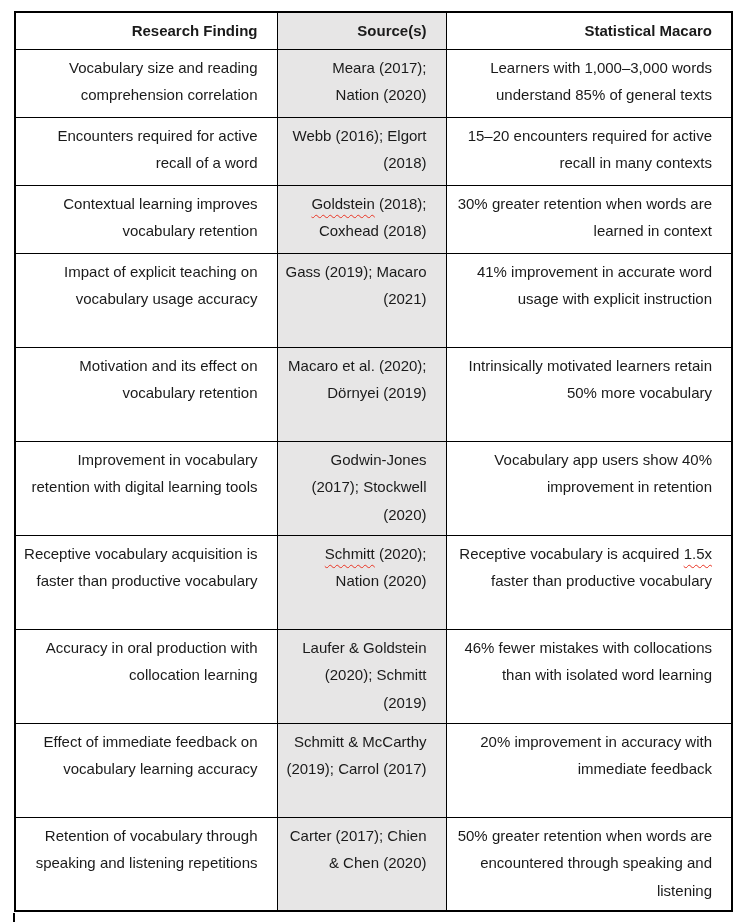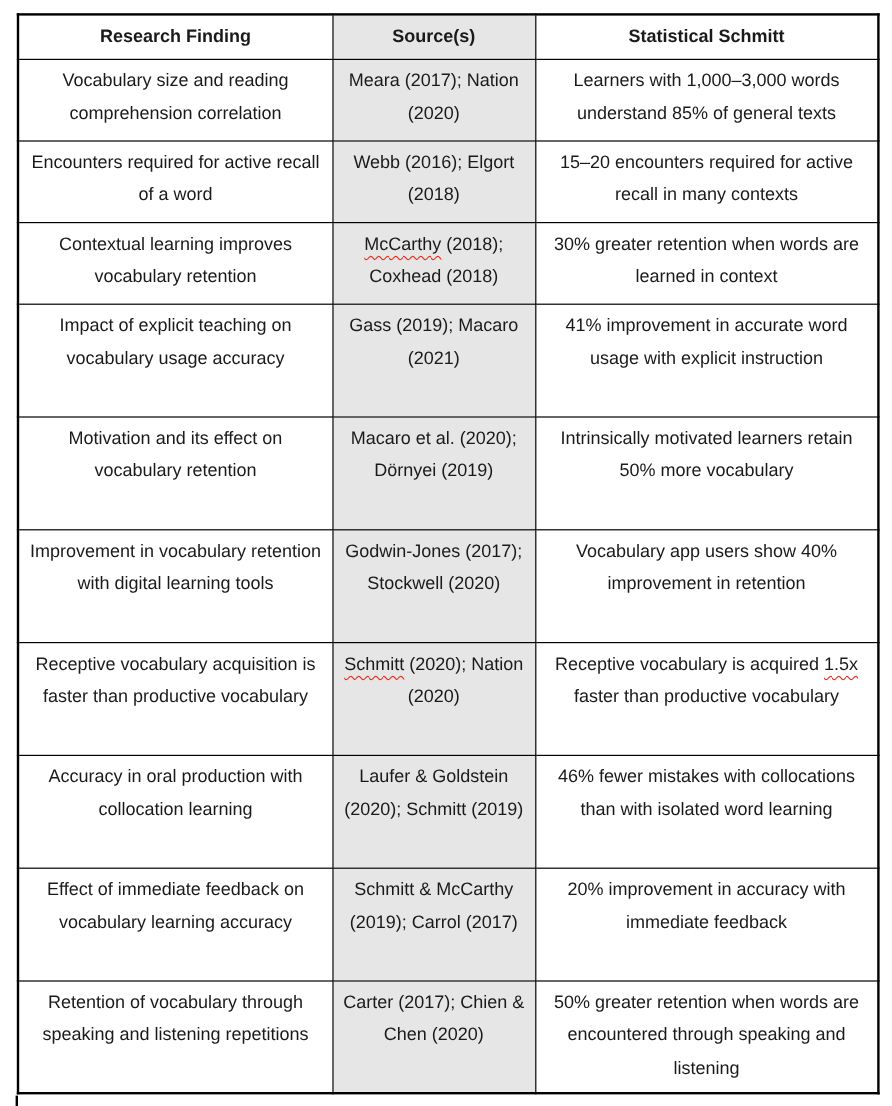--- a/index.html
+++ b/index.html
@@ -23,22 +23,22 @@
     position: absolute;
     left: 14px; top: 11px;
     width: 717px;
     border-collapse: collapse;
     table-layout: fixed;
     border: 2px solid var(--border-col);
   }
   .doc-table th, .doc-table td {
     border: 1px solid var(--border-col);
     vertical-align: top;
-    text-align: center;
-    padding: 4px 8px 0 8px;
+    text-align: right;
+    padding: 4px 19px 0 8px;
     font-size: 15px;
     line-height: 27.5px;
     overflow: hidden;
   }
   .doc-table th {
     font-weight: bold;
     height: 37px;
   }
   .doc-table tbody tr:nth-child(-n+3) td { height: 68px; }
   .doc-table tbody tr:nth-child(n+4) td { height: 94px; }
@@ -75,37 +75,37 @@
   <table class="doc-table">
     <colgroup>
       <col class="c-finding">
       <col class="c-source">
       <col class="c-result">
     </colgroup>
     <thead>
       <tr>
         <th>Research Finding</th>
         <th class="source-head">Source(s)</th>
-        <th>Statistical Schmitt</th>
+        <th>Statistical Macaro</th>
       </tr>
     </thead>
     <tbody>
         <tr>
           <td class="finding-cell">Vocabulary size and reading comprehension correlation</td>
           <td class="source-cell">Meara (2017); Nation (2020)</td>
           <td class="result-cell">Learners with 1,000–3,000 words understand 85% of general texts</td>
         </tr>
         <tr>
           <td class="finding-cell">Encounters required for active recall of a word</td>
           <td class="source-cell">Webb (2016); Elgort (2018)</td>
           <td class="result-cell">15–20 encounters required for active recall in many contexts</td>
         </tr>
         <tr>
           <td class="finding-cell">Contextual learning improves vocabulary retention</td>
-          <td class="source-cell"><span class="misspelled">McCarthy</span> (2018); Coxhead (2018)</td>
+          <td class="source-cell"><span class="misspelled">Goldstein</span> (2018); Coxhead (2018)</td>
           <td class="result-cell">30% greater retention when words are learned in context</td>
         </tr>
         <tr>
           <td class="finding-cell">Impact of explicit teaching on vocabulary usage accuracy</td>
           <td class="source-cell">Gass (2019); Macaro (2021)</td>
           <td class="result-cell">41% improvement in accurate word usage with explicit instruction</td>
         </tr>
         <tr>
           <td class="finding-cell">Motivation and its effect on vocabulary retention</td>
           <td class="source-cell">Macaro et al. (2020); Dörnyei (2019)</td>

